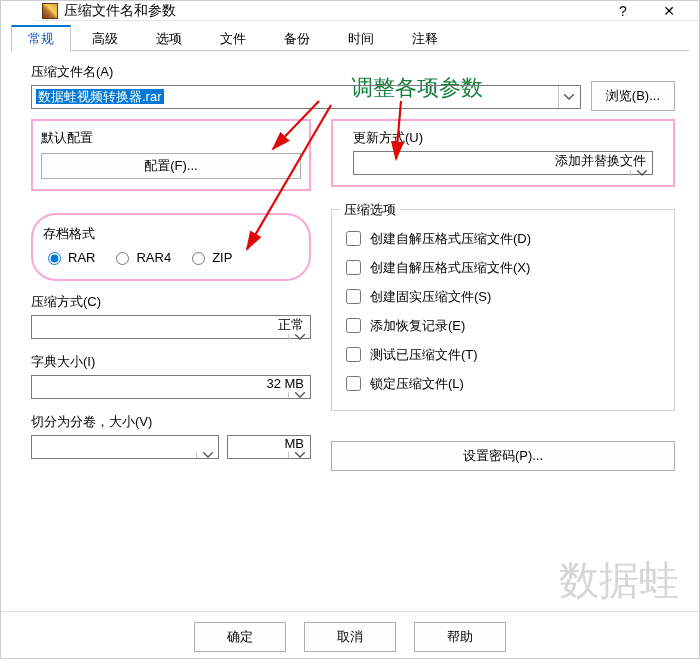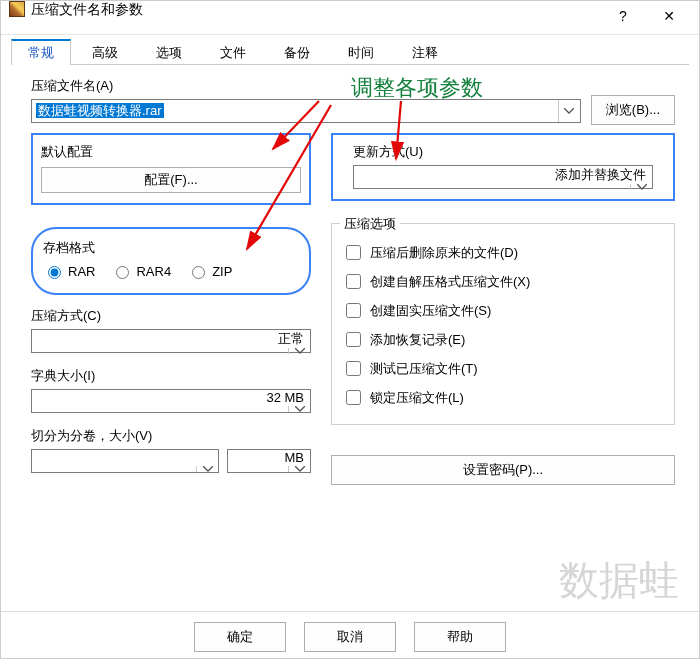--- a/index.html
+++ b/index.html
@@ -9,24 +9,26 @@
     font-size: 13px;
     background: #fff;
     width: 700px;
     height: 659px;
     position: relative;
     overflow: hidden;
     color: #000;
     border: 1px solid #ccc;
   }
   .titlebar {
-    height: 34px;
+    height: 20px;
     display: flex;
+    align-items: center;
     padding: 0 8px 0 8px;
     border-bottom: 1px solid #e6e6e6;
+    margin-left: 33px;
   }
   .title-icon {
     width: 16px; height: 16px;
     background: linear-gradient(45deg, #7a3a1a 0%, #b56f2f 40%, #f6cf55 60%, #d8a64a 100%);
     border: 1px solid #5b3413;
     margin-right: 6px;
   }
   .title-text { font-size: 14px; flex: 0 0 auto; }
   .title-spacer { flex: 1 1 auto; }
   .title-btn {
@@ -85,21 +87,21 @@
     cursor: pointer;
     font-family: inherit;
     font-size: 13px;
     white-space: nowrap;
     text-align: center;
   }
   .two-col { display: flex; gap: 20px; margin-top: 6px; }
   .left { width: 280px; }
   .right { flex: 1; }
   
-  .redbox { border: 2px solid #3b82f6; position: relative; }
+  .redbox { border: 2px solid #f9a8d4; position: relative; }
   .fieldset {
     border: 1px solid #d0d0d0;
     margin-top: 4px;
     padding: 10px 10px 8px 10px;
     position: relative;
   }
   .fieldset .legend {
     position: absolute; top: -9px; left: 8px;
     background: #fff; padding: 0 4px;
   }
@@ -267,21 +269,21 @@
           </div>
         </div>
       </div>
 
       
       <div class="fieldset" style="margin-top:22px;">
         <span class="legend">压缩选项</span>
         <div class="check-list">
           <label>
               <input type="checkbox" style="">
-              <span>压缩后删除原来的文件(D)</span>
+              <span>创建自解压格式压缩文件(D)</span>
             </label>
           <label>
               <input type="checkbox" style="">
               <span>创建自解压格式压缩文件(X)</span>
             </label>
           <label>
               <input type="checkbox" style="">
               <span>创建固实压缩文件(S)</span>
             </label>
           <label>

